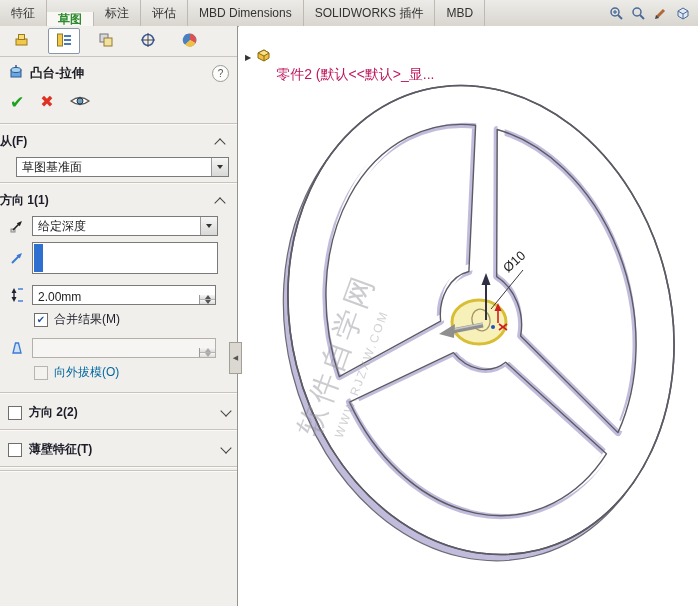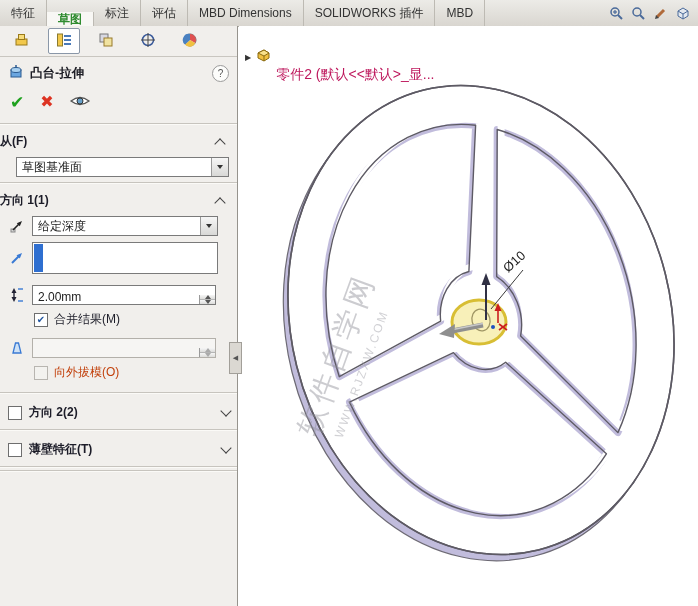--- a/index.html
+++ b/index.html
@@ -55,21 +55,21 @@
   .spin .arrows div + div{border-top:1px solid #b5b5b5;}
   .tu{width:0;height:0;border-left:3px solid transparent;border-right:3px solid transparent;border-bottom:4px solid #555;}
   .td{width:0;height:0;border-left:3px solid transparent;border-right:3px solid transparent;border-top:4px solid #555;}
   .spin.disabled{background:#f6f5f3;border-color:#b3b0aa;}
   .spin.disabled .tu{border-bottom-color:#aaa}.spin.disabled .td{border-top-color:#aaa}
   .cb{width:12px;height:12px;border:1px solid #6e6e6e;background:#fff;display:inline-flex;
     align-items:center;justify-content:center;font-size:11px;line-height:1;box-sizing:content-box;}
   .cb.checked::after{content:"✔";color:#2457a0;font-weight:bold;font-size:10px;}
   .cb.disabled{border-color:#b8b5b0;background:#f3f2ef;}
   .cblabel{font-size:12px;color:#1c1c28;}
-  .cblabel.dis{color:#c2410c;text-align:right;}
+  .cblabel.dis{color:#0369a1;text-align:right;}
   .indent{margin-left:26px;}
   .sec-row{display:flex;align-items:center;gap:7px;padding:8px 4px 6px 8px;}
   .handle{position:absolute;top:342px;left:229px;width:11px;height:30px;background:#dbd8d2;
     border:1px solid #a29f99;display:flex;align-items:center;justify-content:center;
     font-size:7px;color:#555;z-index:5;}
   
   .viewport{position:absolute;top:26px;left:239px;width:459px;height:580px;background:#fff;}
   .crumb{position:absolute;top:4px;left:6px;display:flex;align-items:center;gap:5px;z-index:4;}
   .crumb .exp{font-size:8px;color:#333;}
   .crumb .lbl{font-size:14px;color:#be185d;white-space:nowrap;margin-top:36px;}

